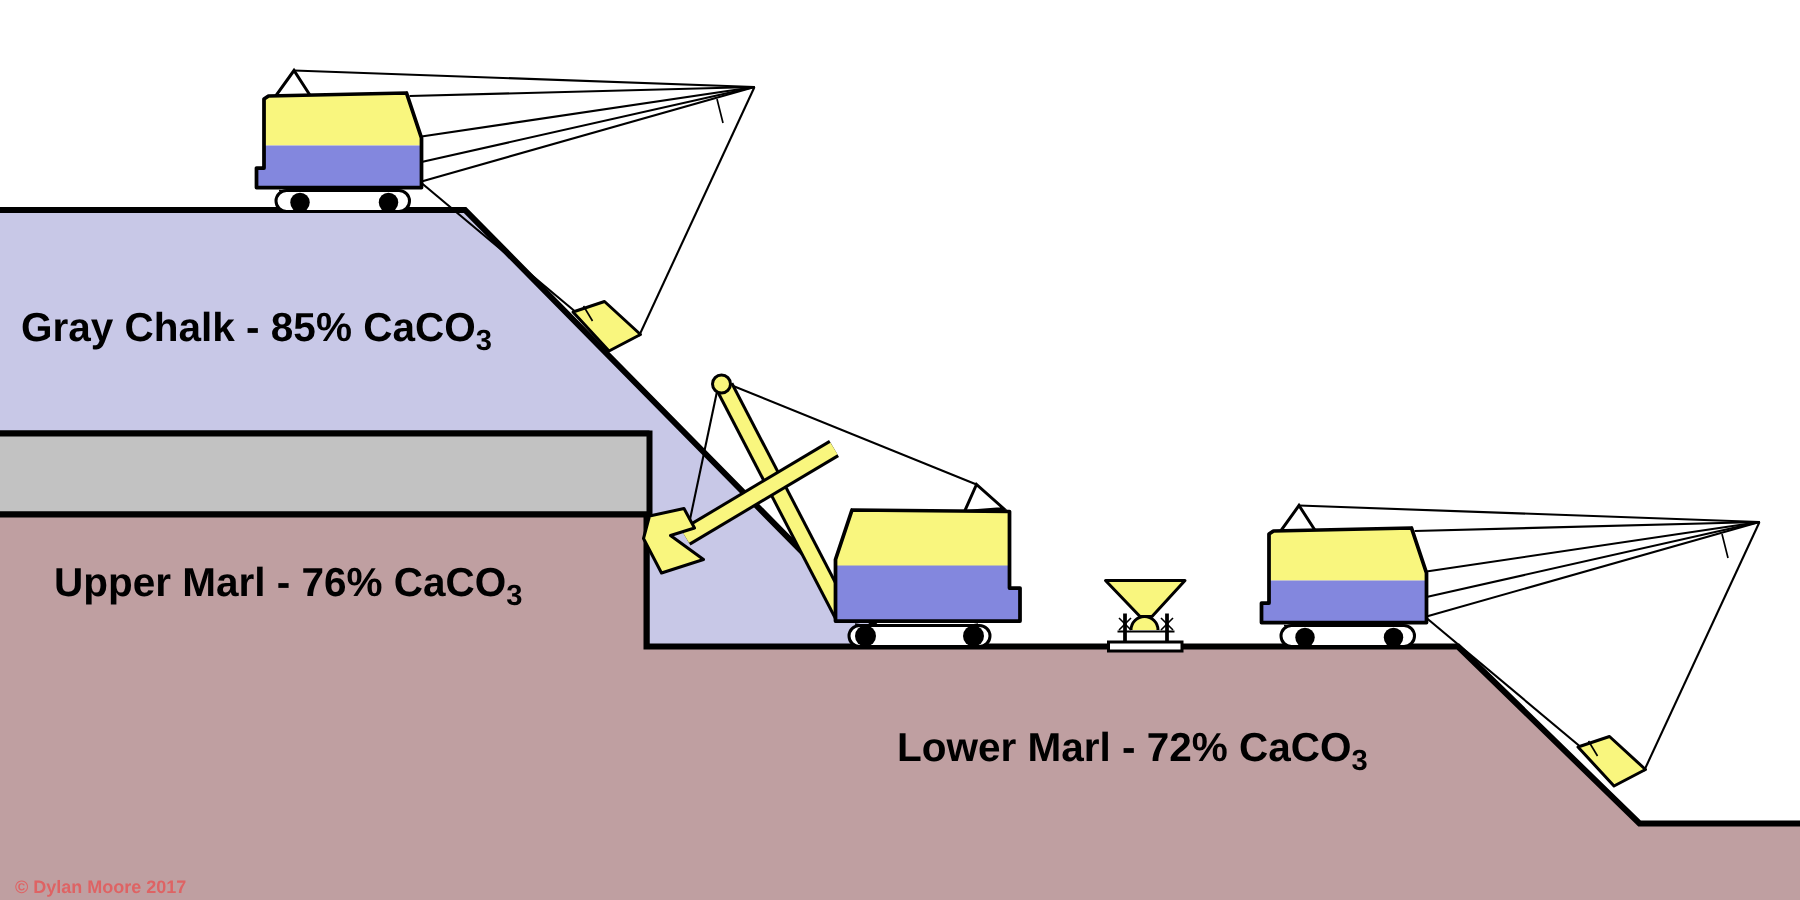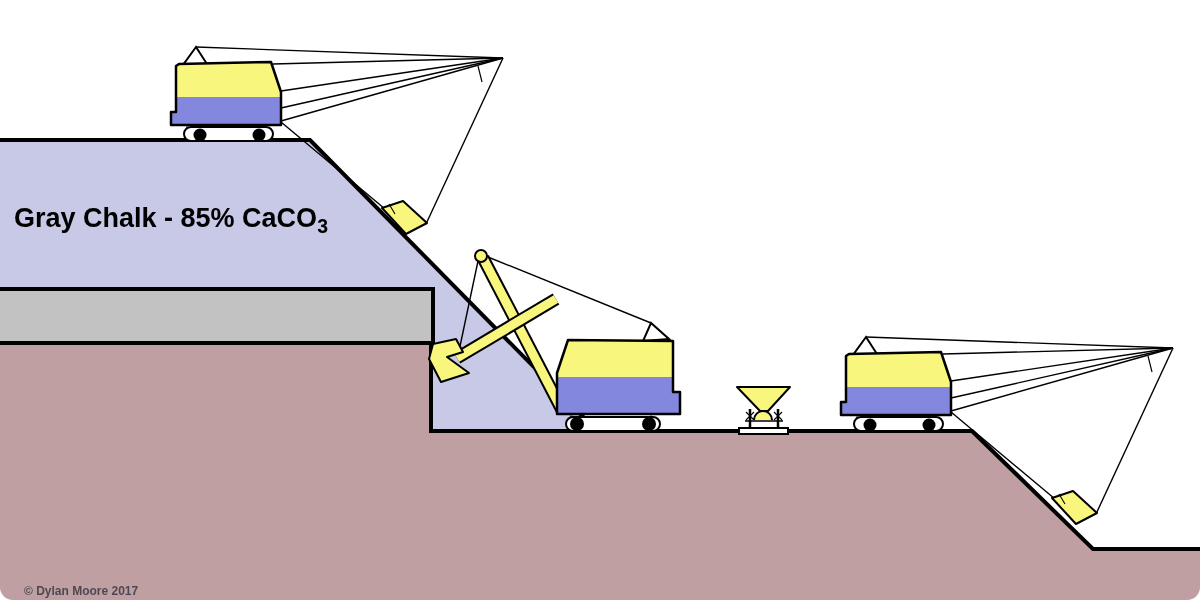--- a/index.html
+++ b/index.html
@@ -1,18 +1,18 @@
 <!DOCTYPE html>
 <html><head>
 <meta charset="utf-8">
 <style>
   html,body{margin:0;padding:0;background:#ffffff;}
   #stage{
     position:relative;width:1200px;height:600px;overflow:hidden;
-    background:#ffffff;font-family:"Liberation Sans", sans-serif;border-radius:13px;
+    background:#ffffff;font-family:"Liberation Sans", sans-serif;
   }
   #scene{position:absolute;left:0;top:0;}
   .layer-label{
     position:absolute;font-weight:bold;font-size:27px;color:#000;
     white-space:nowrap;letter-spacing:0px;
   }
   .layer-label sub{font-size:0.72em;line-height:0;}
   .watermark{
     position:absolute;font-weight:bold;font-size:12px;opacity:0.65;
     white-space:nowrap;letter-spacing:0px;
@@ -100,16 +100,18 @@
       <line x1="745" y1="421" x2="783" y2="421" class="thin"></line>
       <rect x="739" y="428" width="49" height="6" class="white-part"></rect>
     </g>
 
     <use href="#dragline-svg" xlink:href="#dragline-svg" x="670" y="290"></use>
   </svg>
 
   <div class="layer-label" style="left:14px;top:203px;"><span>Gray Chalk - 85% CaCO</span><sub>3</sub></div>
 
 
+  <div class="layer-label" style="left:36px;top:373px;"><span>Upper Marl - 76% CaCO</span><sub>3</sub></div>
 
+  <div class="layer-label" style="left:598px;top:483px;"><span>Lower Marl - 72% CaCO</span><sub>3</sub></div>
 
-  <div class="watermark" style="left:24px;top:584px;color:#0f172a;">© Dylan Moore 2017</div>
+  <div class="watermark" style="left:10px;top:584px;color:#ef4444;">© Dylan Moore 2017</div>
 </div>
 
 </body></html>

